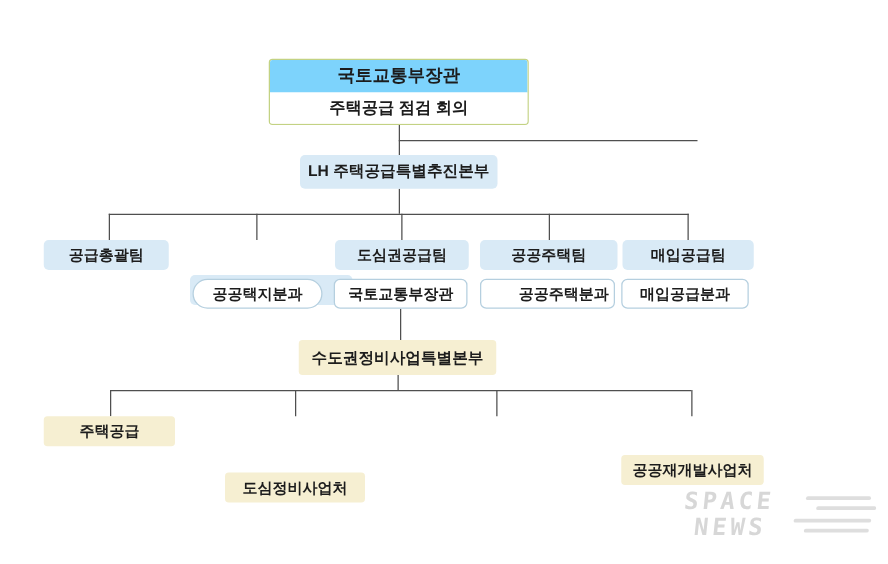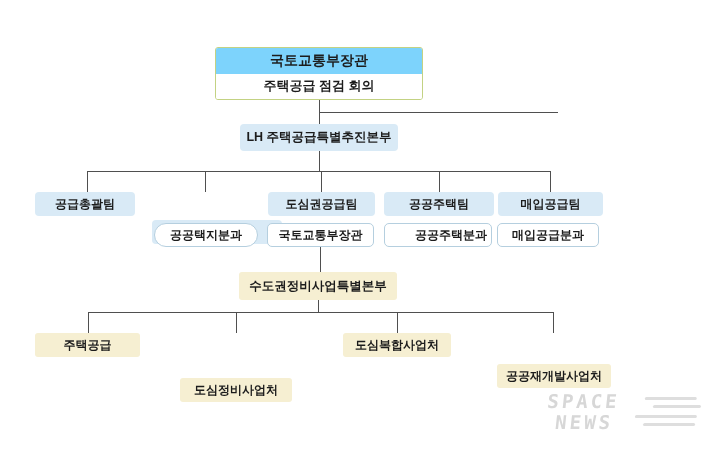--- a/index.html
+++ b/index.html
@@ -145,21 +145,20 @@
 
   <div class="box sub" id="sub-1">공공택지분과</div>
   <div class="box sub" id="sub-2">국토교통부장관</div>
   <div class="box sub" id="sub-3">공공주택분과</div>
   <div class="box cream" id="metro-box">수도권정비사업특별본부</div>
 
   <div class="box sub" id="sub-4">매입공급분과</div>
 
   <div class="box cream dept" id="dept-0">주택공급</div>
   <div class="box cream dept" id="dept-1">도심정비사업처</div>
-  <div class="box cream dept" id="dept-2">도심복합사업처</div>
   <div class="box cream dept" id="dept-3">공공재개발사업처</div>
 
   <div id="watermark">
     <span class="wline1">SPACE</span>
     <span class="wline2">NEWS</span>
     <span class="speed s1"></span>
     <span class="speed s2"></span>
     <span class="speed s3"></span>
     <span class="speed s4"></span>
   </div>

